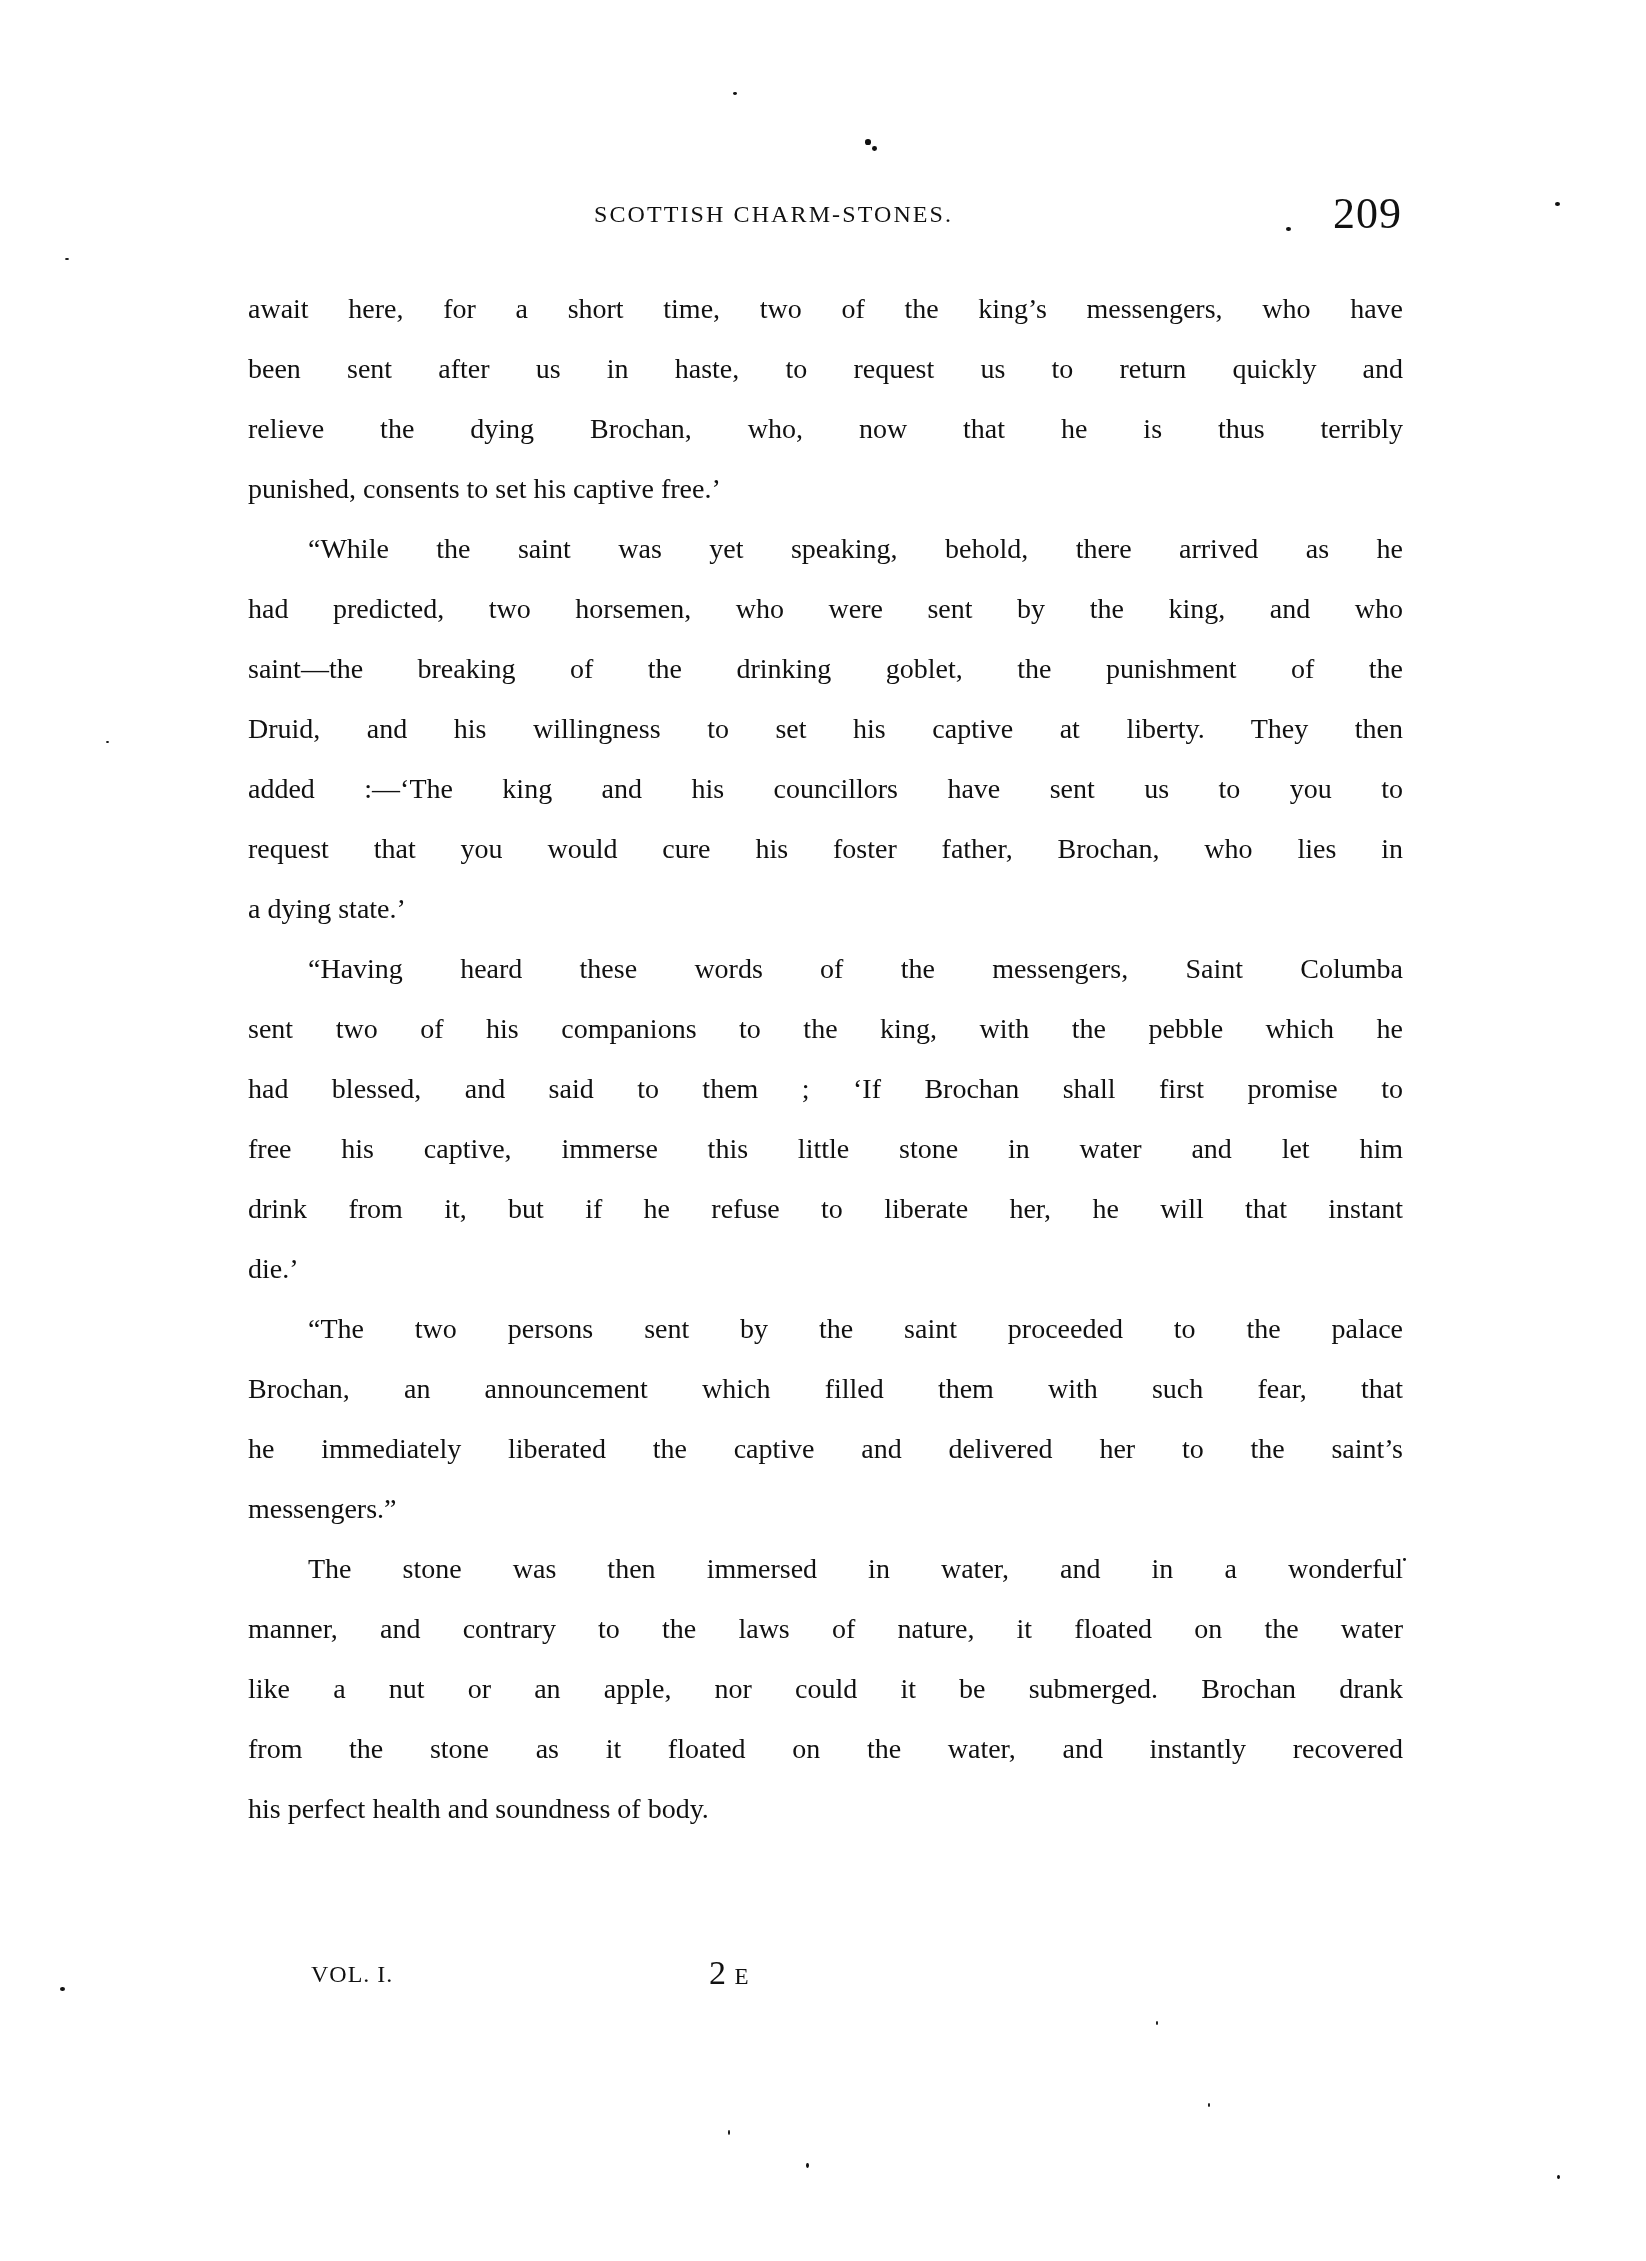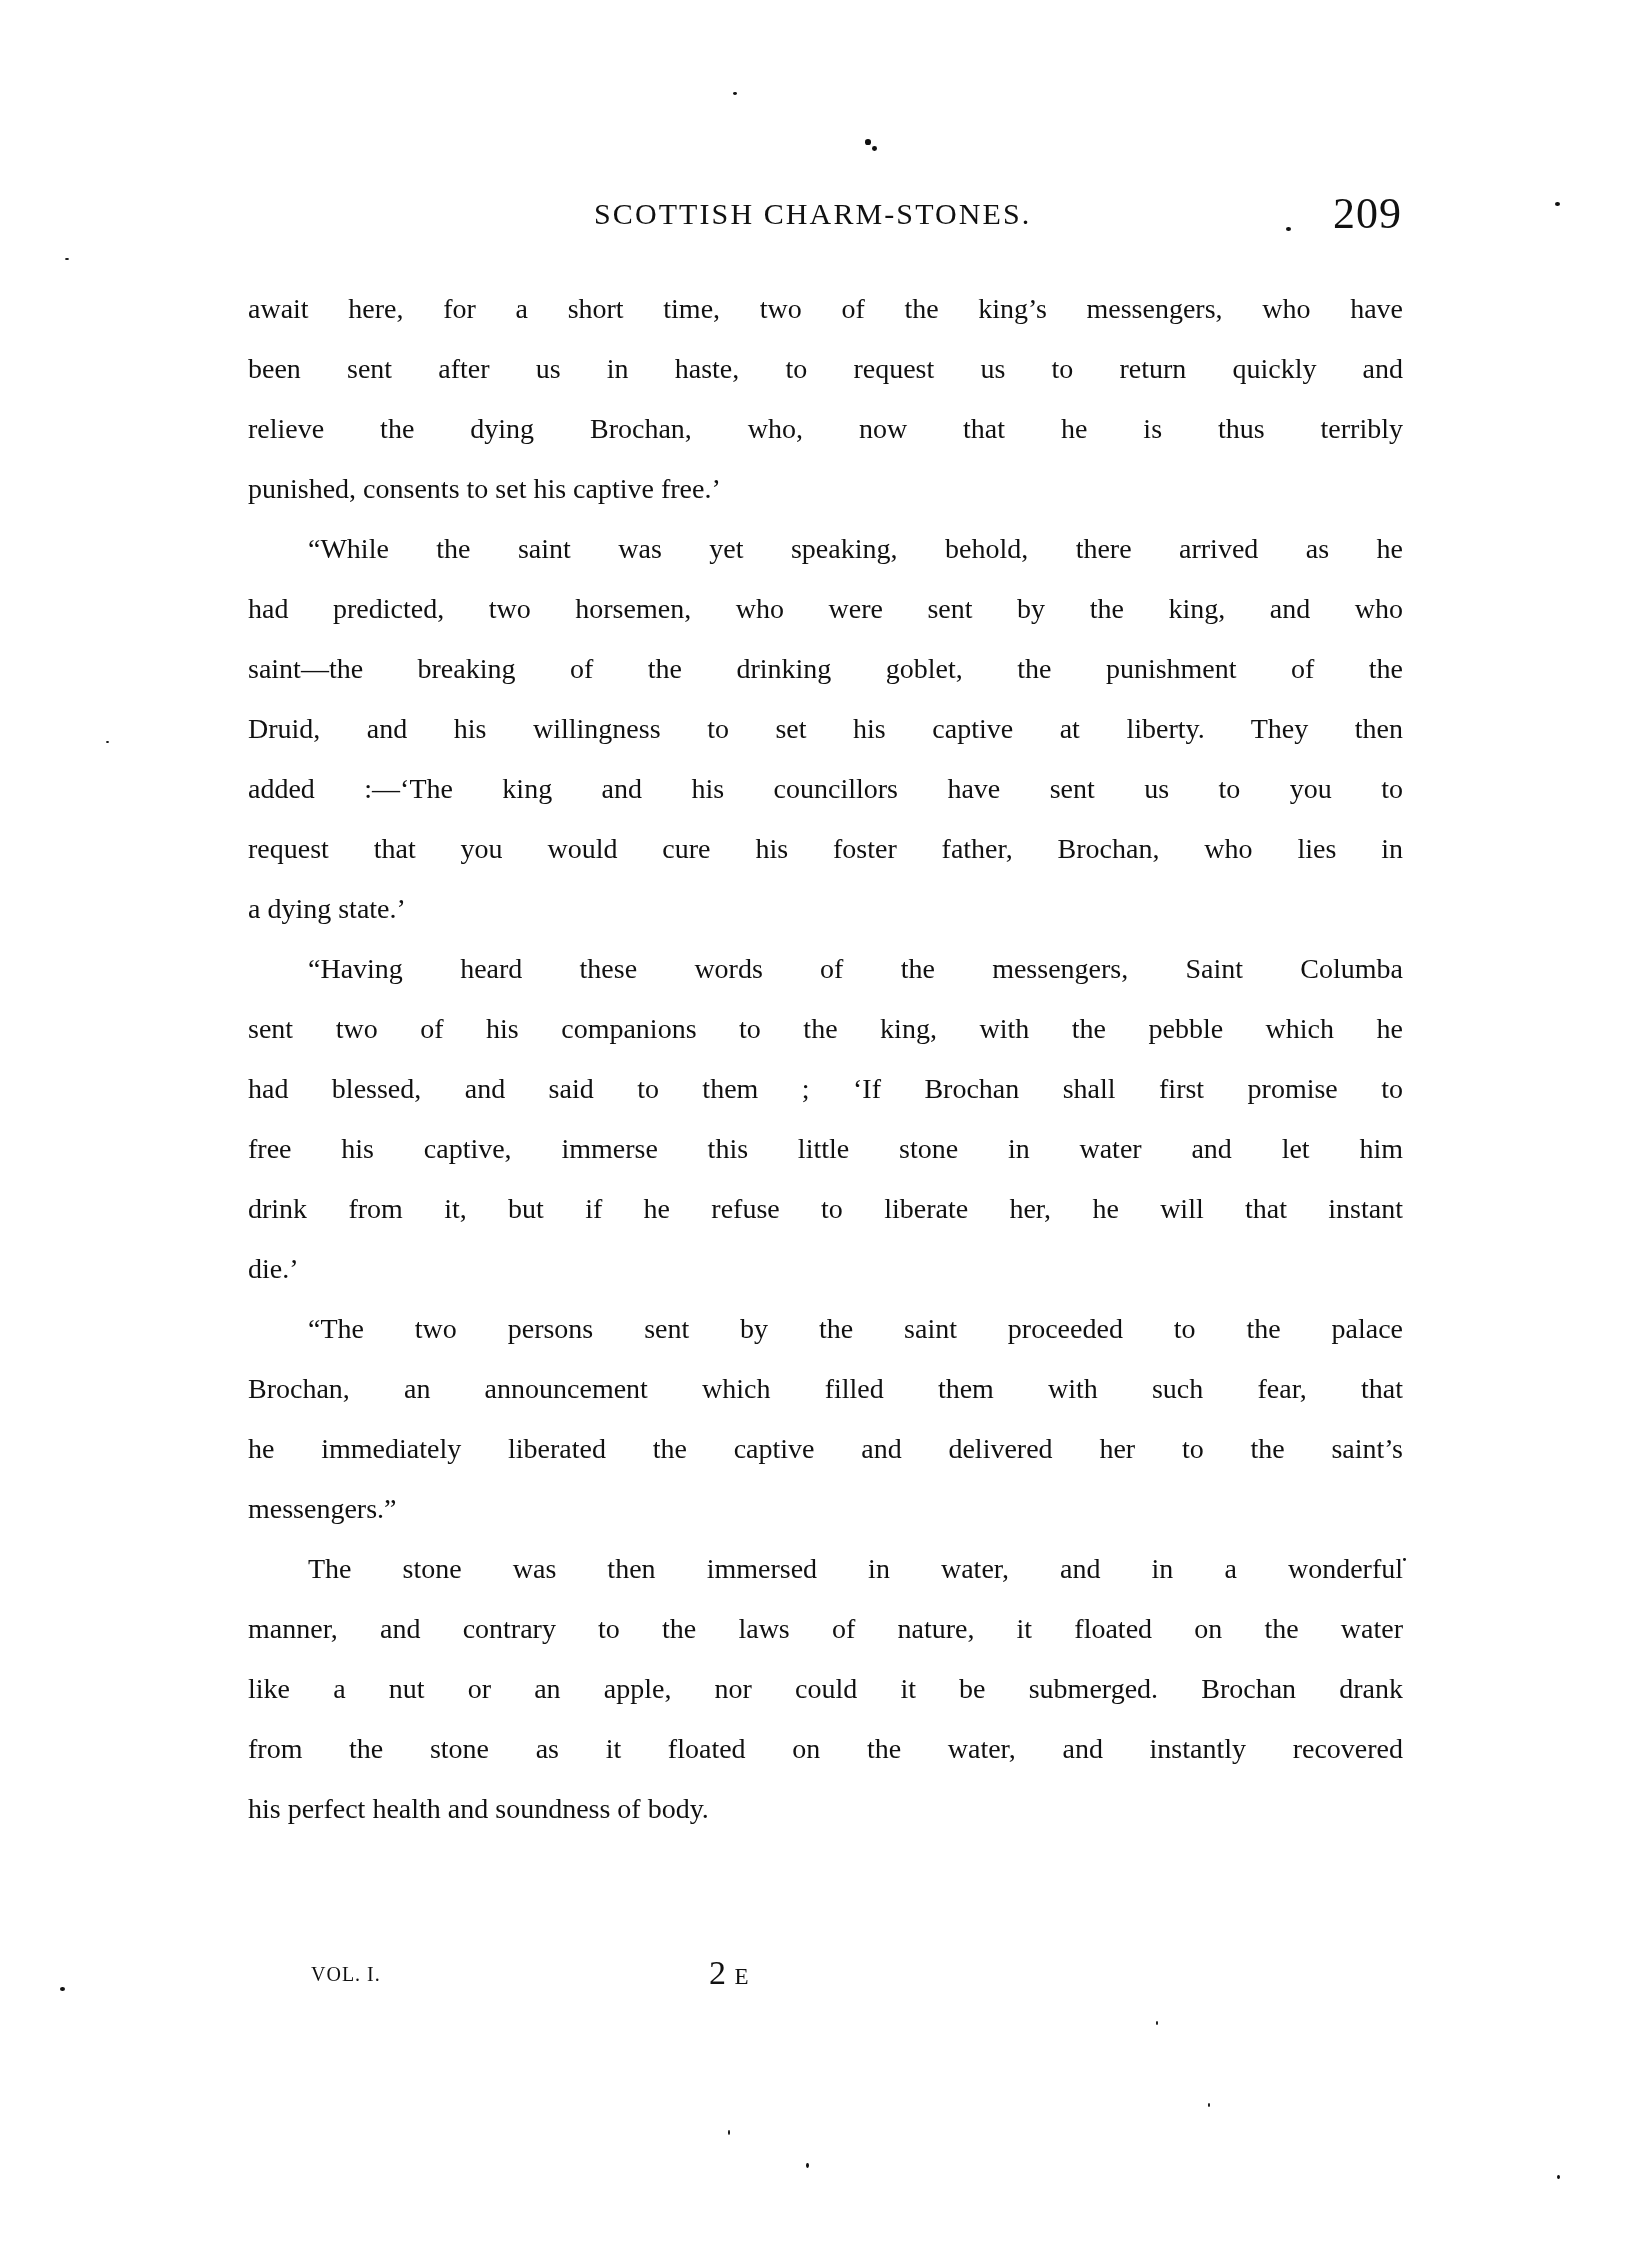--- a/index.html
+++ b/index.html
@@ -1,30 +1,30 @@
 <!DOCTYPE html>
 <html><head>
 <meta charset="utf-8">
 <style>
   html, body { margin: 0; padding: 0; background: #ffffff; }
   body { width: 1646px; height: 2262px; position: relative; overflow: hidden; color: #111111;
          font-family: "Liberation Serif", "DejaVu Serif", serif; }
   .page { position: absolute; left: 0; top: 0; width: 1646px; height: 2262px; }
   .running-head { position: absolute; left: 0; top: 0; width: 1646px; height: 249px; }
-  .head-title { position: absolute; left: 594px; top: 197px; font-size: 30px; letter-spacing: 2.1px;
+  .head-title { position: absolute; left: 594px; top: 197px; font-size: 24px; letter-spacing: 2.1px;
                 line-height: 34px; white-space: nowrap; font-variant: small-caps; }
   .head-page { position: absolute; left: 1333px; top: 193px; font-size: 44px; line-height: 42px;
                letter-spacing: 1px; white-space: nowrap; }
   .body-text { position: absolute; left: 248px; top: 279px; width: 1155px; }
   .line { height: 60px; line-height: 60px; font-size: 28px; white-space: nowrap;
           text-align: justify; text-align-last: justify; overflow: visible; }
   .line.last { text-align-last: left; }
   .line.indent { padding-left: 60px; }
   .footer { position: absolute; left: 0; top: 1950px; width: 1646px; height: 57px; }
-  .sig-vol { position: absolute; left: 311px; top: 9.6px; font-size: 20px; line-height: 29px;
+  .sig-vol { position: absolute; left: 311px; top: 9.6px; font-size: 24px; line-height: 29px;
              letter-spacing: 1px; white-space: nowrap; text-align: right; }
   .sig-mark { position: absolute; left: 709px; top: 3.8px; font-size: 34px; line-height: 38px; white-space: nowrap; }
   .sig-mark .sm { font-size: 23px; letter-spacing: 0; }
   .speck { position: absolute; background: #111; border-radius: 50%; }
 </style>
 </head>
 <body>
 
 <div class="page">
 

